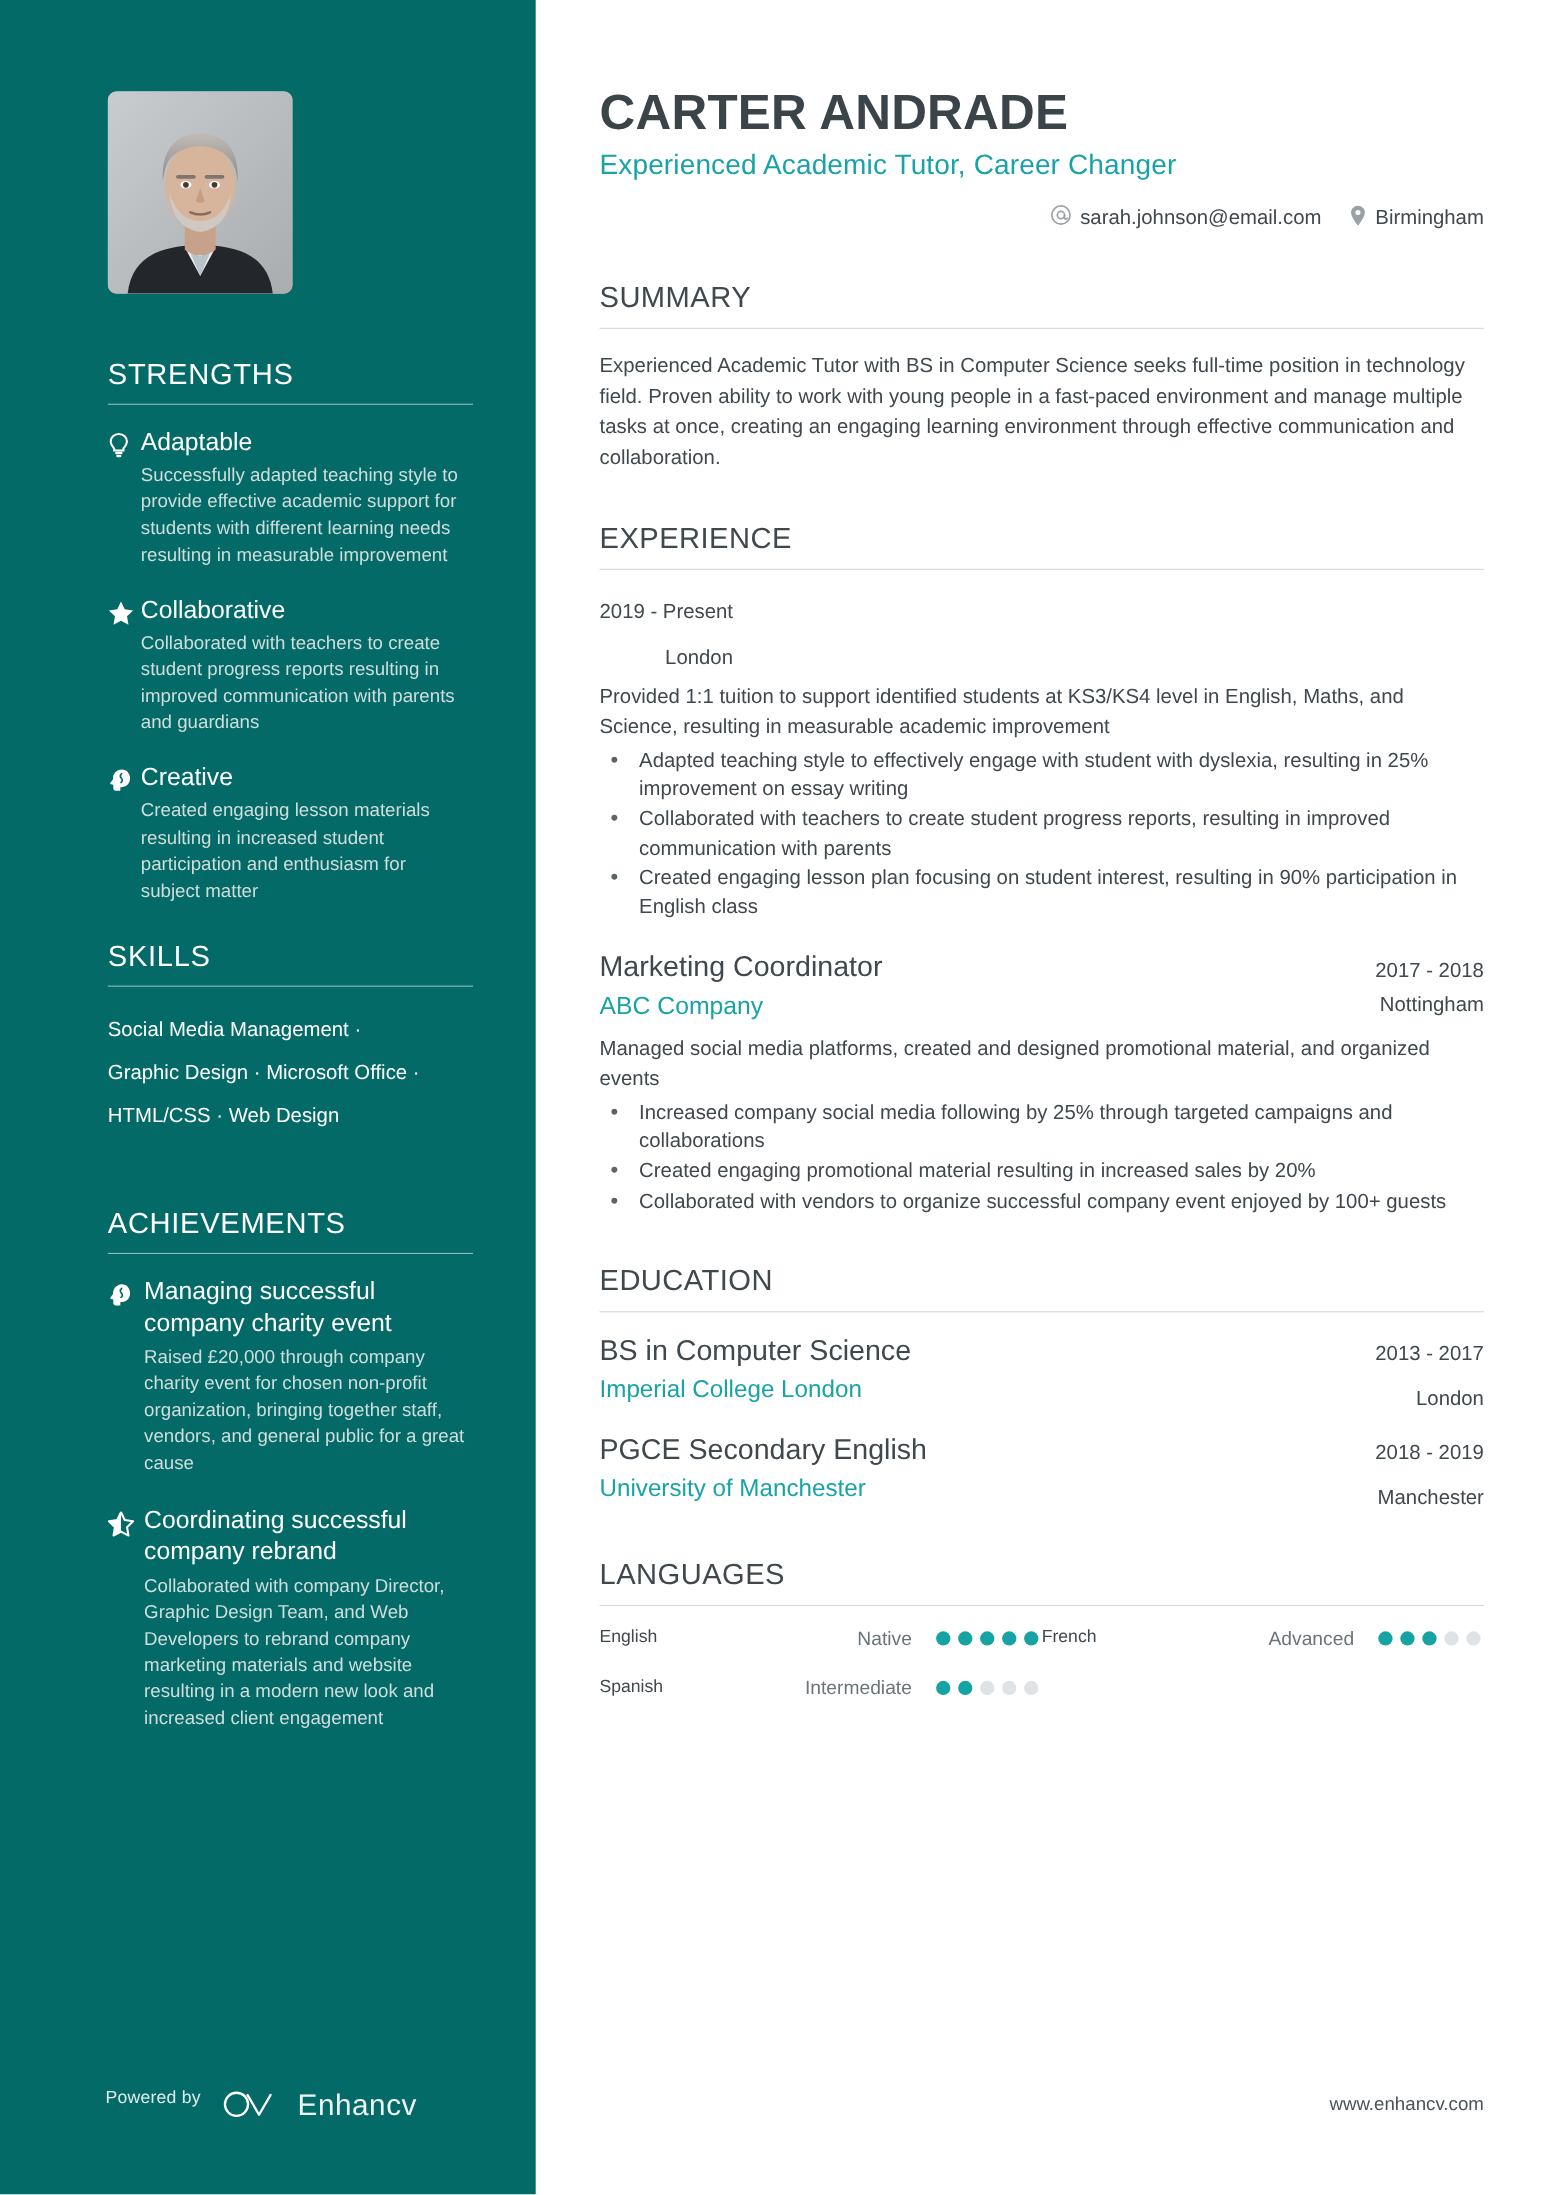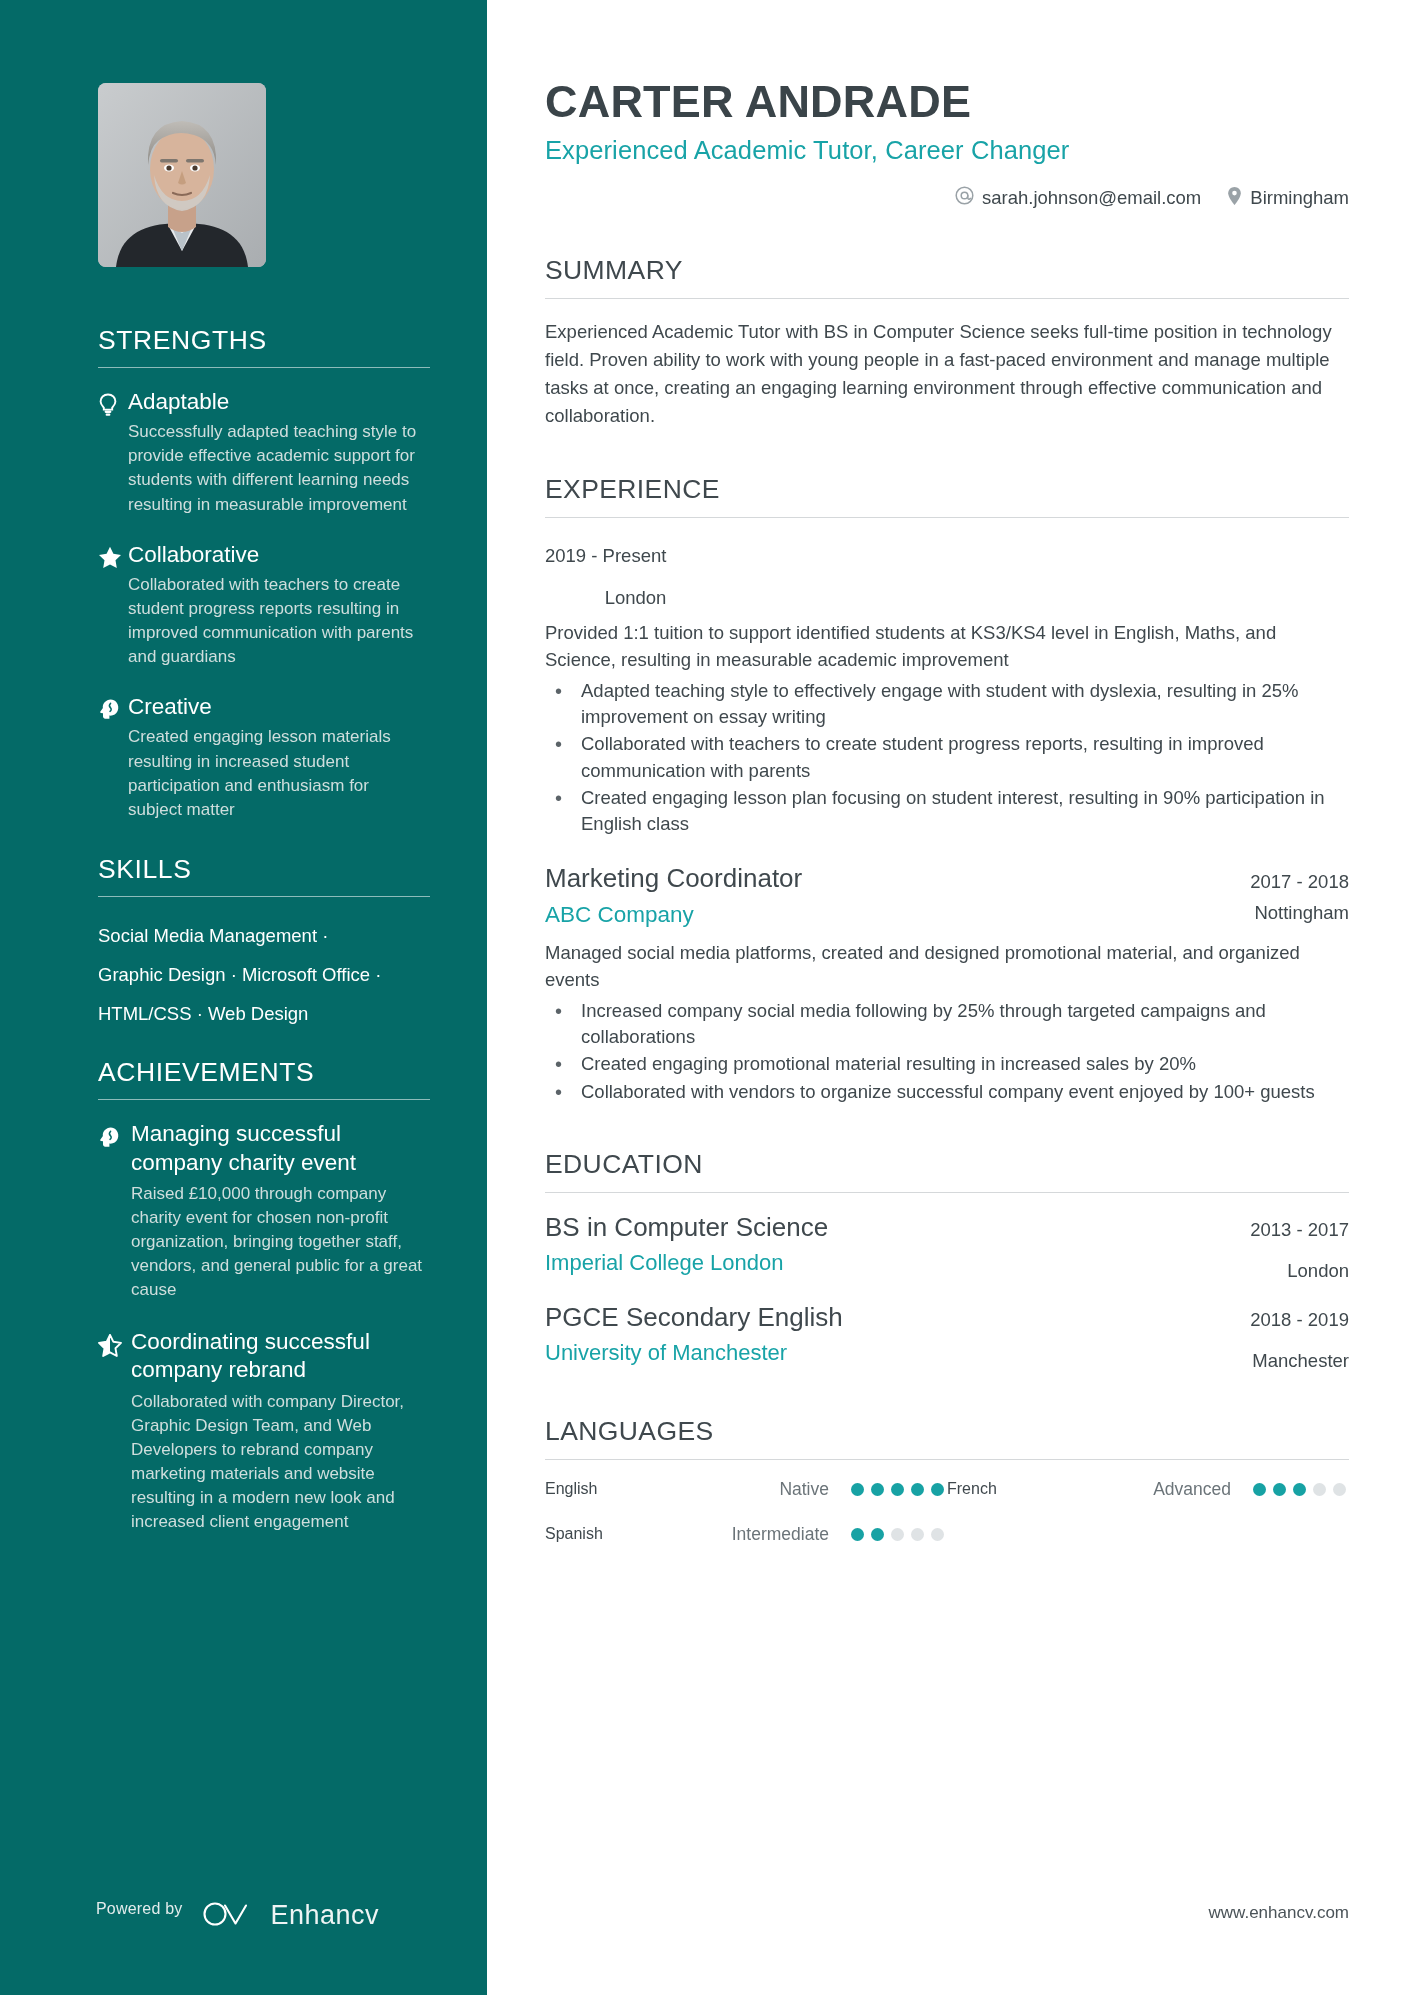--- a/index.html
+++ b/index.html
@@ -395,34 +395,34 @@
       <section class="side-section" style="margin-top:32px;">
         <div class="side-head">SKILLS</div>
         <div class="side-rule"></div>
         <div class="skills-list">
           <div class="skill-line">Social Media Management ·</div>
           <div class="skill-line">Graphic Design · Microsoft Office ·</div>
           <div class="skill-line">HTML/CSS · Web Design</div>
         </div>
       </section>
 
-      <section class="side-section" style="margin-top:24px;">
+      <section class="side-section" style="margin-top:64px;">
         <div class="side-head">ACHIEVEMENTS</div>
         <div class="side-rule"></div>
 
         <div class="ach-item">
           <div class="ach-icon">
             <svg width="23" height="23" viewBox="0 0 23 23">
               <path d="M18.4 4.2 C16.4 1.6 12.4 0.9 9.4 2.3 C6.2 3.8 4.4 7 4.9 10.1 L2.4 13.6 C2.0 14.2 2.3 14.9 3.0 15.0 L5.0 15.3 L5.0 18.6 C5.0 19.8 6.0 20.8 7.2 20.8 L11.4 20.8 L11.4 17.6 C14.8 18.1 18.2 16.2 19.6 13.0 C20.9 9.9 20.4 6.8 18.4 4.2 Z" fill="#ffffff"></path>
               <path d="M12.6 5.2 C11.2 6.6 11.2 8.4 12.4 9.6 C13.6 10.8 13.4 12.4 12.0 13.4" stroke="#046A67" stroke-width="1.5" fill="none" stroke-linecap="round"></path>
             </svg>
           </div>
           <div class="ach-body">
             <div class="ach-title">Managing successful company charity event</div>
-            <div class="ach-desc">Raised £10,000 through company charity event for chosen non-profit organization, bringing together staff, vendors, and general public for a great cause</div>
+            <div class="ach-desc">Raised £20,000 through company charity event for chosen non-profit organization, bringing together staff, vendors, and general public for a great cause</div>
           </div>
         </div>
 
         <div class="ach-item">
           <div class="ach-icon">
             <svg width="24" height="23" viewBox="0 0 24 23">
               <path d="M12 0.8 L15.4 7.8 L23 8.9 L17.5 14.3 L18.8 22 L12 18.4 L5.2 22 L6.5 14.3 L1 8.9 L8.6 7.8 Z" fill="none" stroke="#ffffff" stroke-width="1.9" stroke-linejoin="round"></path>
               <path d="M12 1.6 L12 18.4 L5.2 22 L6.5 14.3 L1 8.9 L8.6 7.8 Z" fill="#ffffff"></path>
             </svg>
           </div>

